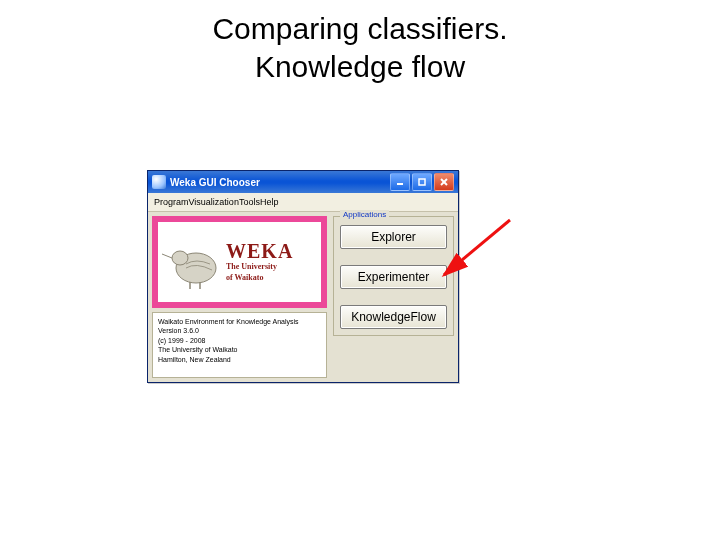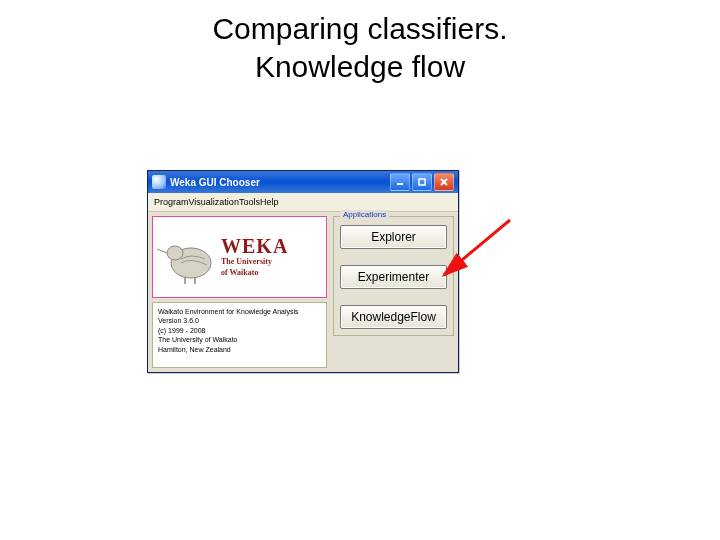--- a/index.html
+++ b/index.html
@@ -98,21 +98,21 @@
   .left-col {
     width: 175px;
     display: flex;
     flex-direction: column;
     gap: 4px;
   }
 
   .logo-box {
     height: 76px;
     background: #fff;
-    border: 1px solid #ec4899;
+    border: 6px solid #ec4899;
     display: flex;
     align-items: center;
     padding: 2px 4px;
     gap: 4px;
   }
   .bird {
     flex: 0 0 60px;
     height: 56px;
   }
   .brand {

